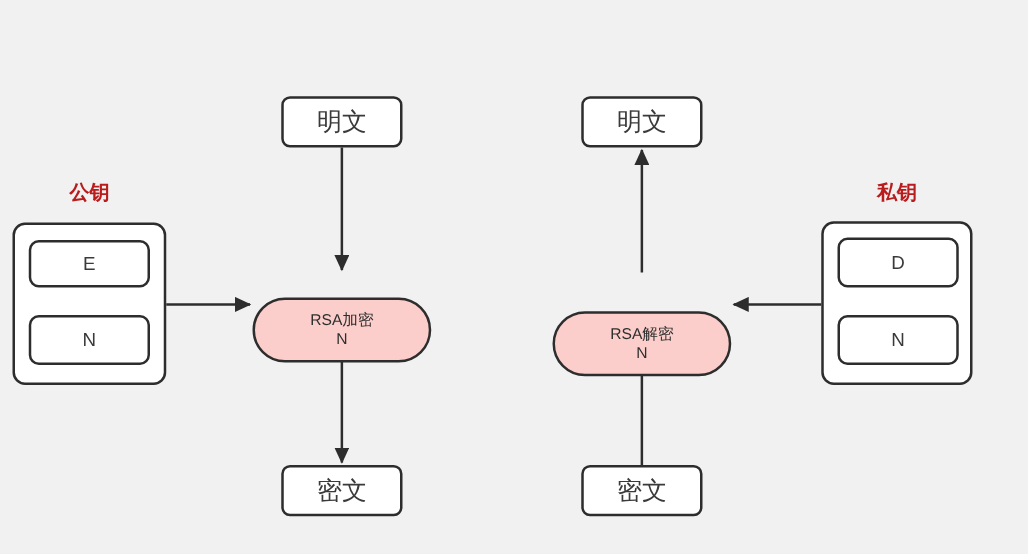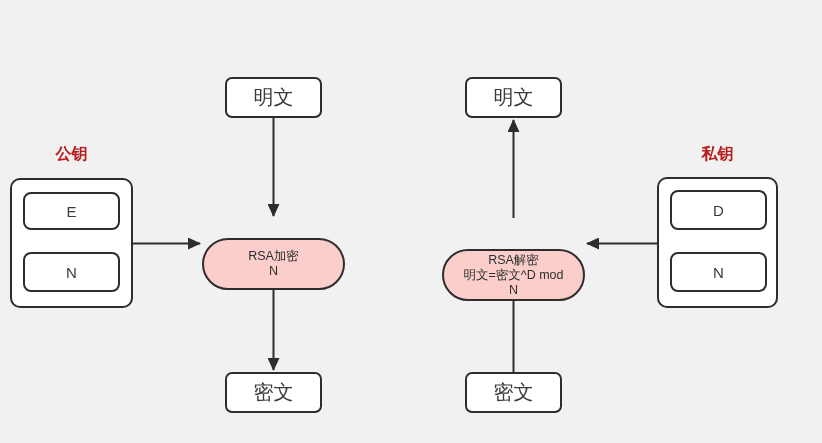--- a/index.html
+++ b/index.html
@@ -140,21 +140,20 @@
   <div class="node plaintext-left">明文</div>
   <div class="process encrypt-node">
     <div>RSA加密</div>
     <div>N</div>
   </div>
   <div class="node ciphertext-left">密文</div>
 
   <div class="node plaintext-right">明文</div>
   <div class="process decrypt-node">
     <div>RSA解密</div>
-    <div>明文=密文^D mod</div>
     <div>N</div>
   </div>
   <div class="node ciphertext-right">密文</div>
 
   <div class="keylabel private-key-label">私钥</div>
   <div class="keybox private-key-box"></div>
   <div class="slot private-slot-d">D</div>
   <div class="slot private-slot-n">N</div>
 
 </div>

